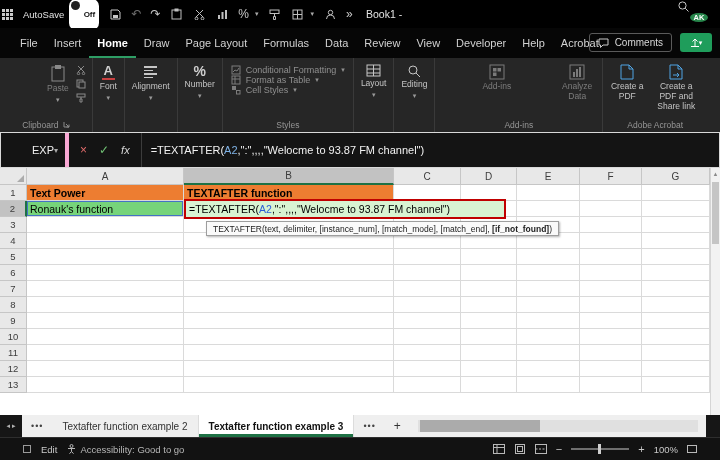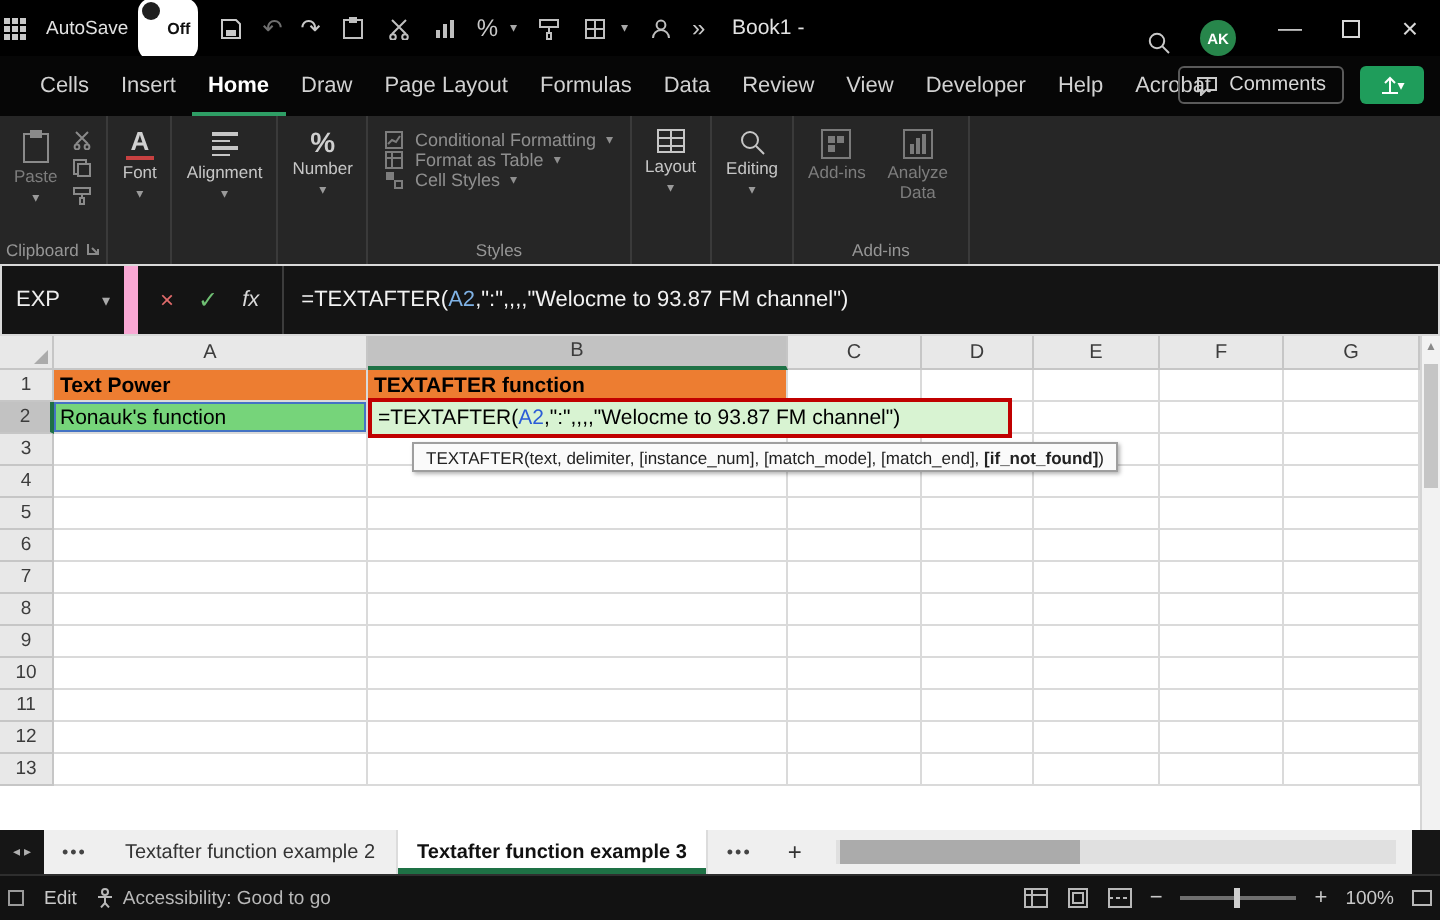--- a/index.html
+++ b/index.html
@@ -12,54 +12,54 @@
   .tb-left { display:flex; align-items:center; gap:9px; }
   .autosave { display:flex; align-items:center; gap:5px; font-size:9.5px; color:#e2e2e2; }
   .toggle { width:30px; height:31px; background:#fff; border-radius:7px; position:relative; display:flex; align-items:center; justify-content:flex-end; padding-right:4px; }
   .toggle .knob { position:absolute; left:2px; top:2px; width:9px; height:9px; border-radius:50%; background:#1f1f1f; }
   .toggle .tstate { font-size:8px; color:#111; font-weight:700; }
   .ticon { display:inline-flex; align-items:center; justify-content:center; width:14px; height:14px; }
   .glyph { font-size:12px; color:#c9c9c9; line-height:1; }
   .glyph.dim { color:#6f6f6f; }
   .chev-s { font-size:7px; color:#a8a8a8; margin-left:-3px; }
   .tb-title { position:absolute; left:366px; top:0; height:28px; display:flex; align-items:center; font-size:10.5px; color:#e3e3e3; }
-  .tb-right { position:absolute; right:0; top:0; height:28px; display:flex; align-items:flex-end; }
+  .tb-right { position:absolute; right:0; top:0; height:28px; display:flex; align-items:flex-start;flex-direction:column; }
   .avatar { width:18px; height:18px; border-radius:50%; background:#27864B; color:#fff; font-size:7.5px; font-weight:700; display:flex; align-items:center; justify-content:center; margin:0 12px 0 14px; }
   .winbtn { width:30px; height:28px; display:flex; align-items:center; justify-content:center; color:#d8d8d8; font-size:12px; }
   .maxbox { width:9px; height:9px; border:1px solid #d8d8d8; display:inline-block; }
 
   
   .menubar { top:28px; height:30px; background:#060606; display:flex; align-items:flex-end; padding-left:12px; }
   .mtabs { display:flex; align-items:flex-end; height:100%; }
   .mtab { font-size:11px; color:#d2d2d2; padding:8px 8px 7px; border-bottom:2px solid transparent; white-space:nowrap; }
   .mtab.active { color:#fff; border-bottom-color:#2E9E65; font-weight:700; }
   .mb-right { position:absolute; right:8px; top:33px; display:flex; align-items:center; gap:8px; }
   .comments-btn { display:flex; align-items:center; gap:6px; border:1px solid #5a5a5a; border-radius:3px; height:19px; padding:0 8px; color:#d8d8d8; font-size:10px;text-align:right; }
   .share-btn { width:32px; height:19px; border-radius:3px; background:#1F9D5B; display:flex; align-items:center; justify-content:center; gap:2px; color:#fff; }
 
   
   .ribbon { top:58px; height:74px; background:#262626; display:flex; align-items:stretch; overflow:hidden; }
   .rgroup { display:flex; flex-direction:column; border-right:1px solid #3a3a3a; padding:3px 3px 0; }
   .rgc { flex:1; display:flex; align-items:flex-start; }
   .rlabel { height:15px; font-size:8.5px; color:#969696; display:flex; align-items:center; justify-content:center; gap:4px; }
   .bigbtn { display:flex; flex-direction:column; align-items:center; gap:2px; padding:3px 4px 0; font-size:8.5px; color:#c6c6c6; text-align:center; line-height:1.15; }
-  .bigbtn.dim { color:#7d7d7d; }
+  .bigbtn.dim { color:#7d7d7d;margin-left:40px; }
   .bigbtn .chev { font-size:7px; color:#9a9a9a; }
   .smallcol { display:flex; flex-direction:column; gap:4px; padding:4px 3px 0; }
   .fonticon { font-size:13px; font-weight:700; color:#d0d0d0; line-height:1; border-bottom:2px solid #C84141; padding:0 2px 1px; }
   .alignicon div { width:13px; height:1.5px; background:#c6c6c6; margin:2px 0; }
   .alignicon div.short { width:9px; }
   .styles-col { display:flex; flex-direction:column; justify-content:space-between; padding:4px 5px 3px; }
   .styles-item { display:flex; align-items:center; gap:5px; font-size:9px; color:#8f8f8f; white-space:nowrap; }
   .styles-item .chev { font-size:7px; }
   .pctbig { font-size:14px; color:#cfcfcf; font-weight:700; line-height:1; }
 
   
   .formulabar { top:132px; height:36px; background:#141414; border:1px solid #d9d9d9; display:flex; align-items:stretch; }
-  .namebox { width:68px; display:flex; align-items:center; justify-content:space-between; padding:0 7px; color:#eee; font-size:11px; border-right:7px solid #f9a8d4; }
+  .namebox { width:68px; display:flex; align-items:center; justify-content:flex-end; padding:0 7px; color:#eee; font-size:11px; border-right:4px solid #f9a8d4; }
   .namebox .chev { font-size:8px; color:#aaa; }
   .fbicons { display:flex; align-items:center; gap:12px; padding:0 11px; border-right:1px solid #3c3c3c; }
   .fbx { color:#E06B6B; font-size:12px; }
   .fbcheck { color:#6FBF73; font-size:12px; }
   .fbfx { color:#d9d9d9; font-size:11px; font-style:italic; }
   .fbtext { flex:1; display:flex; align-items:center; padding-left:9px; font-size:11px; color:#f2f2f2; white-space:pre; }
   .fbtext .ref { color:#7FB2E5; }
 
   
   .gridwrap { top:168px; height:247px; background:#fff; position:absolute; overflow:hidden; }
@@ -93,21 +93,21 @@
   .ellip { display:flex; align-items:center; padding:0 9px; color:#444; font-size:9px; letter-spacing:1px; }
   .stabs { display:flex; align-items:stretch; }
   .stab { font-size:10px; color:#333; display:flex; align-items:center; padding:0 10px; border-right:1px solid #DCDCDC; white-space:nowrap; }
   .stab.active { background:#fff; color:#111; font-weight:700; box-shadow:inset 0 -3px 0 #1E7145; }
   .addsheet { display:flex; align-items:center; padding:0 9px; color:#333; font-size:12px; }
   .hscroll { flex:1; margin:5px 8px; background:#E0E0E0; position:relative; }
   .hscroll .thumb { position:absolute; left:2px; top:0; bottom:0; width:120px; background:#ABABAB; }
   .tabcorner { width:14px; flex:none; background:#161616; }
 
   
-  .statusbar { top:437px; height:23px; background:#121212; border-top:1px solid #2e2e2e; display:flex; align-items:center; color:#c9c9c9; font-size:9.5px; padding:0 4px; }
+  .statusbar { top:437px; height:23px; background:#121212; border-top:1px solid #2e2e2e; display:flex; align-items:center; color:#c9c9c9; font-size:9.5px; padding:0 23px; }
   .sb-left { display:flex; align-items:center; gap:10px; }
   .macroicon { width:8px; height:8px; border:1px solid #9a9a9a; }
   .sb-right { margin-left:auto; display:flex; align-items:center; gap:9px; }
   .zoomtrack { width:58px; height:2px; background:#6f6f6f; position:relative; }
   .zoomtrack .zthumb { position:absolute; left:27px; top:-4px; width:3px; height:10px; background:#cfcfcf; }
   svg { display:block; }
 </style>
 </head>
 <body>
 
@@ -198,21 +198,21 @@
     <span class="winbtn">—</span>
     <span class="winbtn">
         <span class="maxbox"></span>
       </span>
     <span class="winbtn" style="font-size:14px;">×</span>
   </div>
 </div>
 
 <div class="band menubar">
   <div class="mtabs">
-      <div class="mtab">Cells</div>
+      <div class="mtab">File</div>
       <div class="mtab">Insert</div>
       <div class="mtab active">Home</div>
       <div class="mtab">Draw</div>
       <div class="mtab">Page Layout</div>
       <div class="mtab">Formulas</div>
       <div class="mtab">Data</div>
       <div class="mtab">Review</div>
       <div class="mtab">View</div>
       <div class="mtab">Developer</div>
       <div class="mtab">Help</div>
@@ -391,20 +391,42 @@
             <rect x="10" y="3" width="2" height="10" fill="#7a7a7a"></rect>
           </svg>
         <span>Analyze Data</span>
       </div>
     </div>
     <div class="rlabel">
         <span>Add-ins</span>
       </div>
   </div>
 
+  <div class="rgroup" style="border-right:none;">
+    <div class="rgc">
+      <div class="bigbtn" style="width:42px;">
+        <svg width="14" height="16">
+            <path d="M1 1 h8 l4 4 v10 H1 z" fill="none" stroke="#4FA3E3"></path>
+            <path d="M9 1 v4 h4" fill="none" stroke="#4FA3E3"></path>
+          </svg>
+        <span>Create a PDF</span>
+      </div>
+      <div class="bigbtn" style="width:56px;">
+        <svg width="14" height="16">
+            <path d="M1 1 h8 l4 4 v10 H1 z" fill="none" stroke="#4FA3E3"></path>
+            <path d="M9 1 v4 h4" fill="none" stroke="#4FA3E3"></path>
+            <path d="M4 11 h6 M8 9 l2 2 -2 2" stroke="#4FA3E3" fill="none"></path>
+          </svg>
+        <span>Create a PDF and Share link</span>
+      </div>
+    </div>
+    <div class="rlabel">
+        <span>Adobe Acrobat</span>
+      </div>
+  </div>
 
 </div>
 
 <div class="band formulabar">
   <div class="namebox">
     <span>EXP</span>
     <span class="chev">▾</span>
   </div>
   <div class="fbicons">
     <span class="fbx">×</span>

